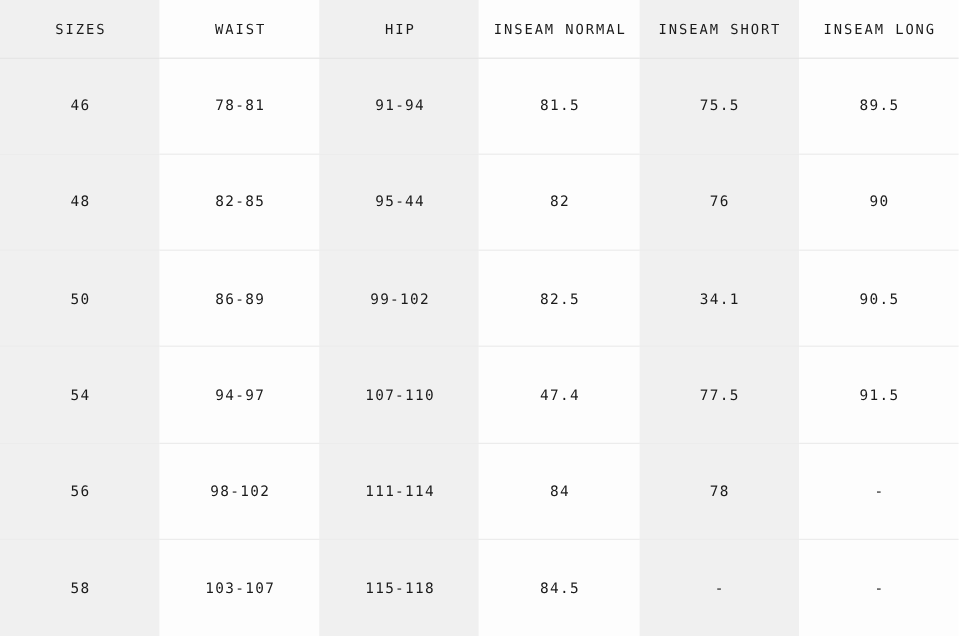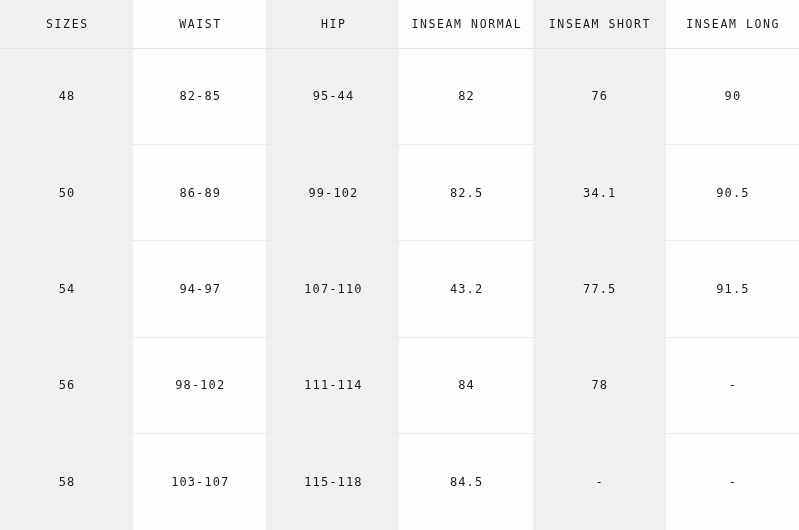--- a/index.html
+++ b/index.html
@@ -76,40 +76,48 @@
         <th>SIZES</th>
         <th>WAIST</th>
         <th>HIP</th>
         <th>INSEAM NORMAL</th>
         <th>INSEAM SHORT</th>
         <th>INSEAM LONG</th>
       </tr>
   </thead>
   <tbody>
       <tr>
+        <td>46</td>
+        <td>78-81</td>
+        <td>91-94</td>
+        <td>81.5</td>
+        <td>75.5</td>
+        <td>89.5</td>
+      </tr>
+      <tr>
         <td>48</td>
         <td>82-85</td>
         <td>95-44</td>
         <td>82</td>
         <td>76</td>
         <td>90</td>
       </tr>
       <tr>
         <td>50</td>
         <td>86-89</td>
         <td>99-102</td>
         <td>82.5</td>
         <td>34.1</td>
         <td>90.5</td>
       </tr>
       <tr>
         <td>54</td>
         <td>94-97</td>
         <td>107-110</td>
-        <td>43.2</td>
+        <td>47.4</td>
         <td>77.5</td>
         <td>91.5</td>
       </tr>
       <tr>
         <td>56</td>
         <td>98-102</td>
         <td>111-114</td>
         <td>84</td>
         <td>78</td>
         <td>-</td>

